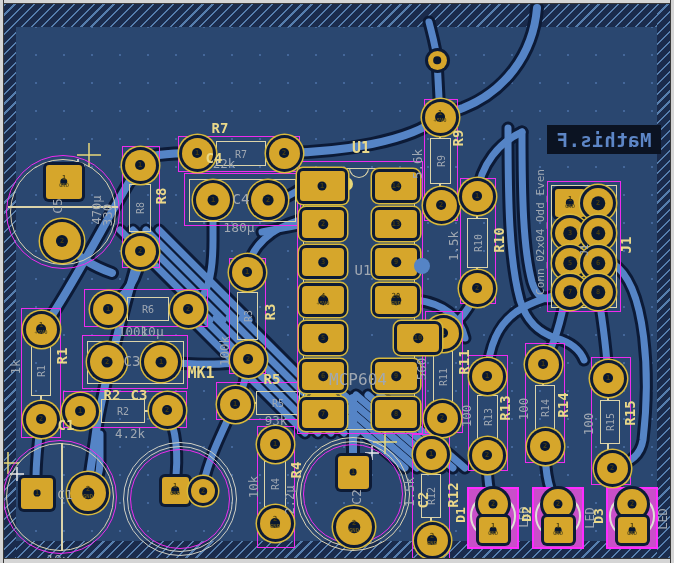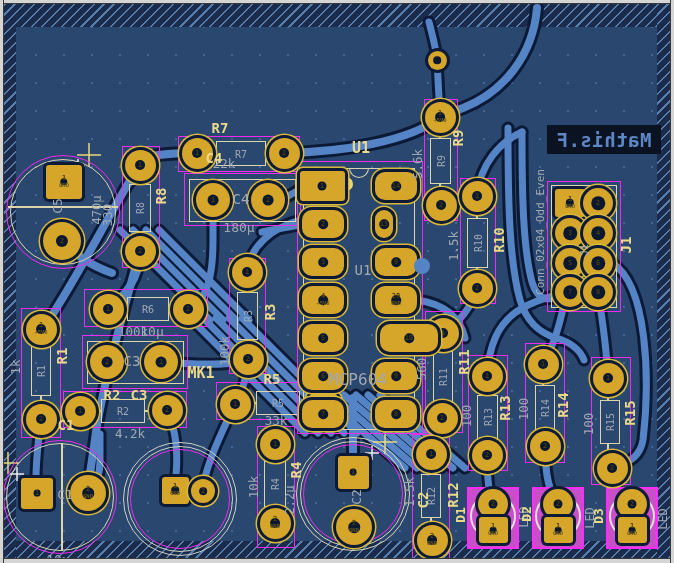--- a/index.html
+++ b/index.html
@@ -18,21 +18,21 @@
   #interior{position:absolute;left:16px;top:27px;width:641px;height:514px;z-index:0;
     background-color:#2a4770;
     background-image:radial-gradient(circle,#44679a 1px,rgba(0,0,0,0) 1.5px);
     background-size:28px 28px;background-position:6px 14px}
   #traces{position:absolute;left:0;top:0;z-index:2}
   .pad{position:absolute;background:#d6a62b;box-shadow:0 0 0 3px #0d1b36;z-index:4;
     display:flex;flex-direction:column;align-items:center;justify-content:center;
     color:#463c12;font-weight:bold;line-height:1}
   .pad.ring{box-shadow:0 0 0 3px #0d1b36,0 0 0 4.5px #d8b93c}
   .round{border-radius:50%}
-  .oval{border-radius:10px}
+  .oval{border-radius:4px}
   .square{border-radius:3px}
   .hole{position:absolute;background:#0a1830;border-radius:50%;left:50%;top:50%;transform:translate(-50%,-50%);z-index:1}
   .padnum{font-size:7px;z-index:2}
   .padnet{font-size:5.5px;margin-top:1px;z-index:2;color:#6b5a1e}
   .cy{position:absolute;border:1.5px solid #ee2bee;z-index:3}
   .body{position:absolute;border:1.5px solid #dcd4aa;z-index:3}
   .circ{position:absolute;border-radius:50%;z-index:3}
   .sline{position:absolute;background:#dcd4aa;z-index:3}
   .txt{position:absolute;white-space:pre;z-index:5;transform:translate(-50%,-50%)}
   .txt.rot{transform:translate(-50%,-50%) rotate(-90deg)}
@@ -273,21 +273,21 @@
       </div>
       <div class="pad round ring" style="left: 307.5px; top: 387.5px; width: 31px; height: 31px;">
         <div class="hole" style="width: 9.92px; height: 9.92px;"></div>
         <div class="padnum">2</div>
       </div>
       <div class="body" style="left: 256px; top: 391px; width: 44px; height: 24px;"></div>
       <div class="sline" style="left: 235px; top: 402.25px; width: 21px; height: 1.5px;"></div>
       <div class="sline" style="left: 300px; top: 402.25px; width: 23px; height: 1.5px;"></div>
       <div class="txt tg" style="left: 278px; top: 403px; font-size: 10px;">R5</div>
       <div class="txt ty" style="left: 272px; top: 379px; font-size: 14px;">R5</div>
-      <div class="txt tg" style="left: 276px; top: 420px; font-size: 12.5px;">33k</div>
+      <div class="txt tg" style="left: 276px; top: 420px; font-size: 12.5px;">93k</div>
       <div class="cy" style="left: 63px; top: 391px; width: 124px; height: 37px;"></div>
       <div class="pad round ring" style="left: 64.5px; top: 395.5px; width: 31px; height: 31px;">
         <div class="hole" style="width: 9.92px; height: 9.92px;"></div>
         <div class="padnum">1</div>
       </div>
       <div class="pad round ring" style="left: 151.5px; top: 394.5px; width: 31px; height: 31px;">
         <div class="hole" style="width: 9.92px; height: 9.92px;"></div>
         <div class="padnum">2</div>
       </div>
       <div class="body" style="left: 101px; top: 399px; width: 44px; height: 24px;"></div>
@@ -467,21 +467,21 @@
         <div class="padnum">1</div>
       </div>
       <div class="pad oval ring" style="left: 375px; top: 172px; width: 42px; height: 28px;">
         <div class="hole" style="width: 9.52px; height: 9.52px;"></div>
         <div class="padnum">14</div>
       </div>
       <div class="pad oval ring" style="left: 302px; top: 210px; width: 42px; height: 28px;">
         <div class="hole" style="width: 9.52px; height: 9.52px;"></div>
         <div class="padnum">2</div>
       </div>
-      <div class="pad oval ring" style="left: 375px; top: 210px; width: 18px; height: 28px;">
+      <div class="pad oval ring" style="left: 375px; top: 210px; width: 42px; height: 28px;">
         <div class="hole" style="width: 9.52px; height: 9.52px;"></div>
         <div class="padnum">13</div>
       </div>
       <div class="pad oval ring" style="left: 302px; top: 248px; width: 42px; height: 28px;">
         <div class="hole" style="width: 9.52px; height: 9.52px;"></div>
         <div class="padnum">3</div>
       </div>
       <div class="pad oval ring" style="left: 375px; top: 248px; width: 42px; height: 28px;">
         <div class="hole" style="width: 9.52px; height: 9.52px;"></div>
         <div class="padnum">9</div>
@@ -493,21 +493,21 @@
       </div>
       <div class="pad oval ring" style="left: 375px; top: 286px; width: 42px; height: 28px;">
         <div class="hole" style="width: 9.52px; height: 9.52px;"></div>
         <div class="padnum">20</div>
         <div class="padnet">GND</div>
       </div>
       <div class="pad oval ring" style="left: 302px; top: 324px; width: 42px; height: 28px;">
         <div class="hole" style="width: 9.52px; height: 9.52px;"></div>
         <div class="padnum">5</div>
       </div>
-      <div class="pad oval ring" style="left: 380px; top: 324px; width: 58px; height: 28px;">
+      <div class="pad oval ring" style="left: 397px; top: 324px; width: 42px; height: 28px;">
         <div class="hole" style="width: 9.52px; height: 9.52px;"></div>
         <div class="padnum">10</div>
       </div>
       <div class="pad oval ring" style="left: 302px; top: 362px; width: 42px; height: 28px;">
         <div class="hole" style="width: 9.52px; height: 9.52px;"></div>
         <div class="padnum">6</div>
       </div>
       <div class="pad oval ring" style="left: 375px; top: 362px; width: 42px; height: 28px;">
         <div class="hole" style="width: 9.52px; height: 9.52px;"></div>
         <div class="padnum">9</div>

